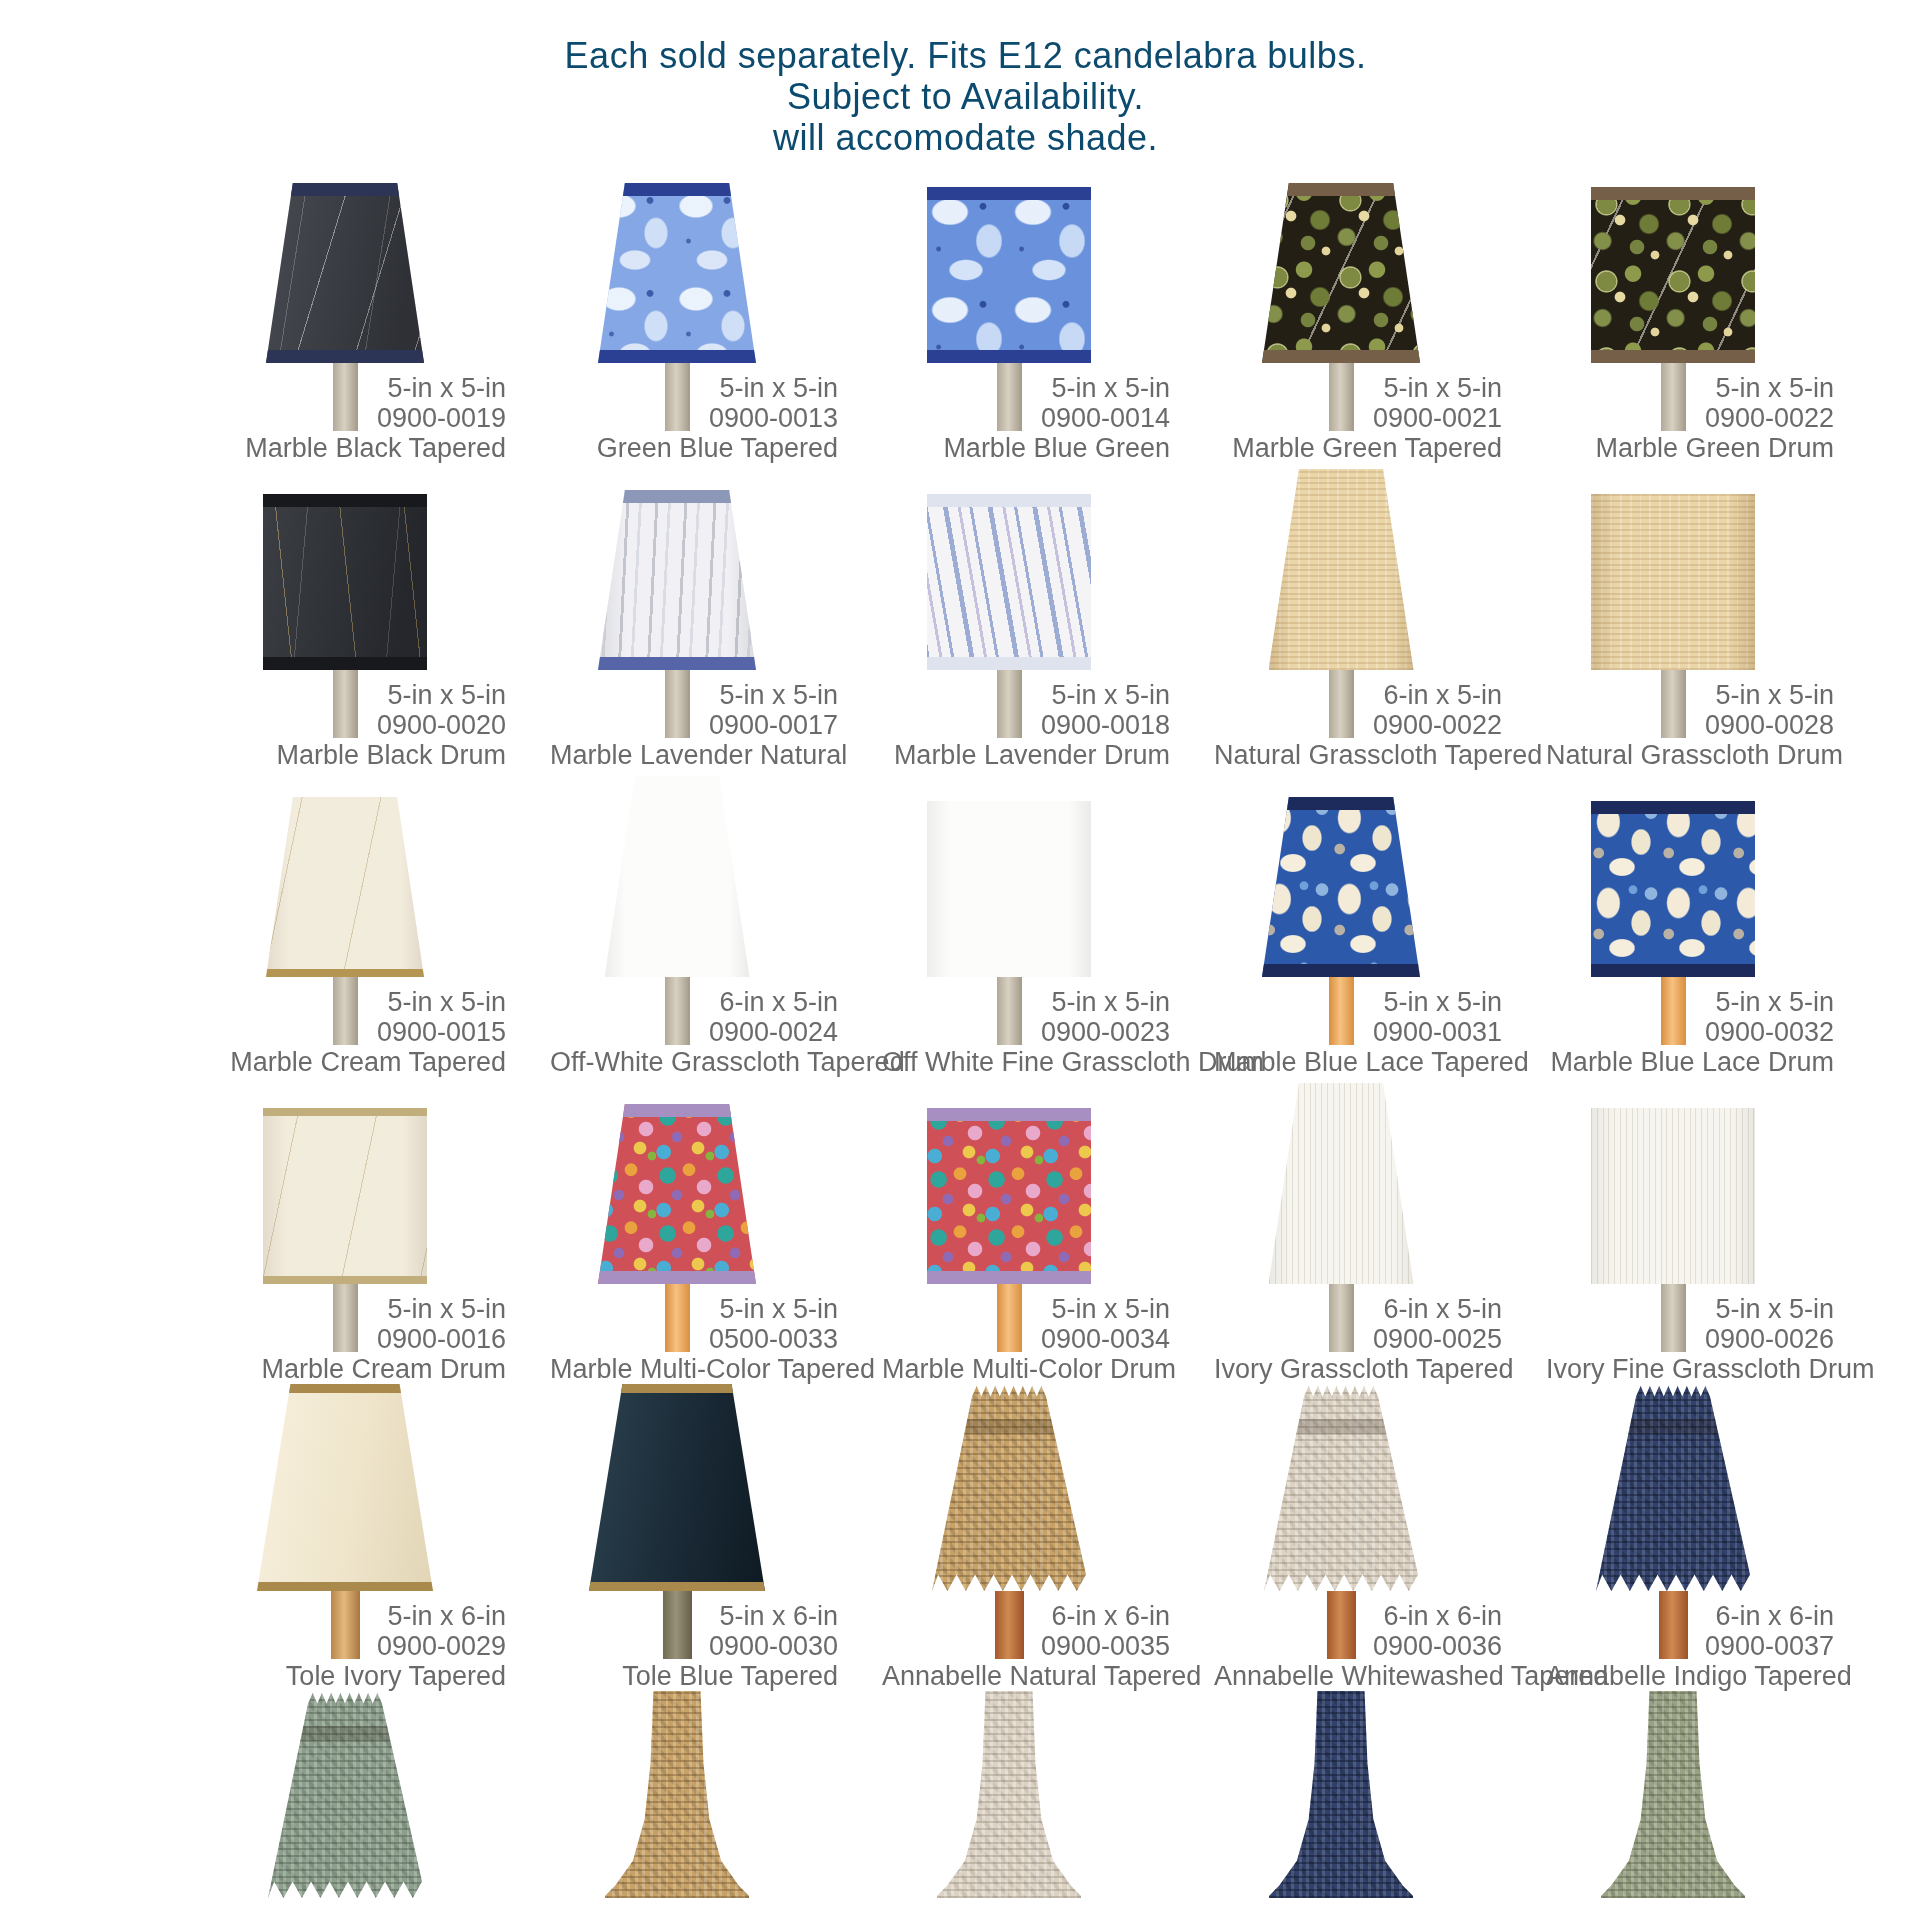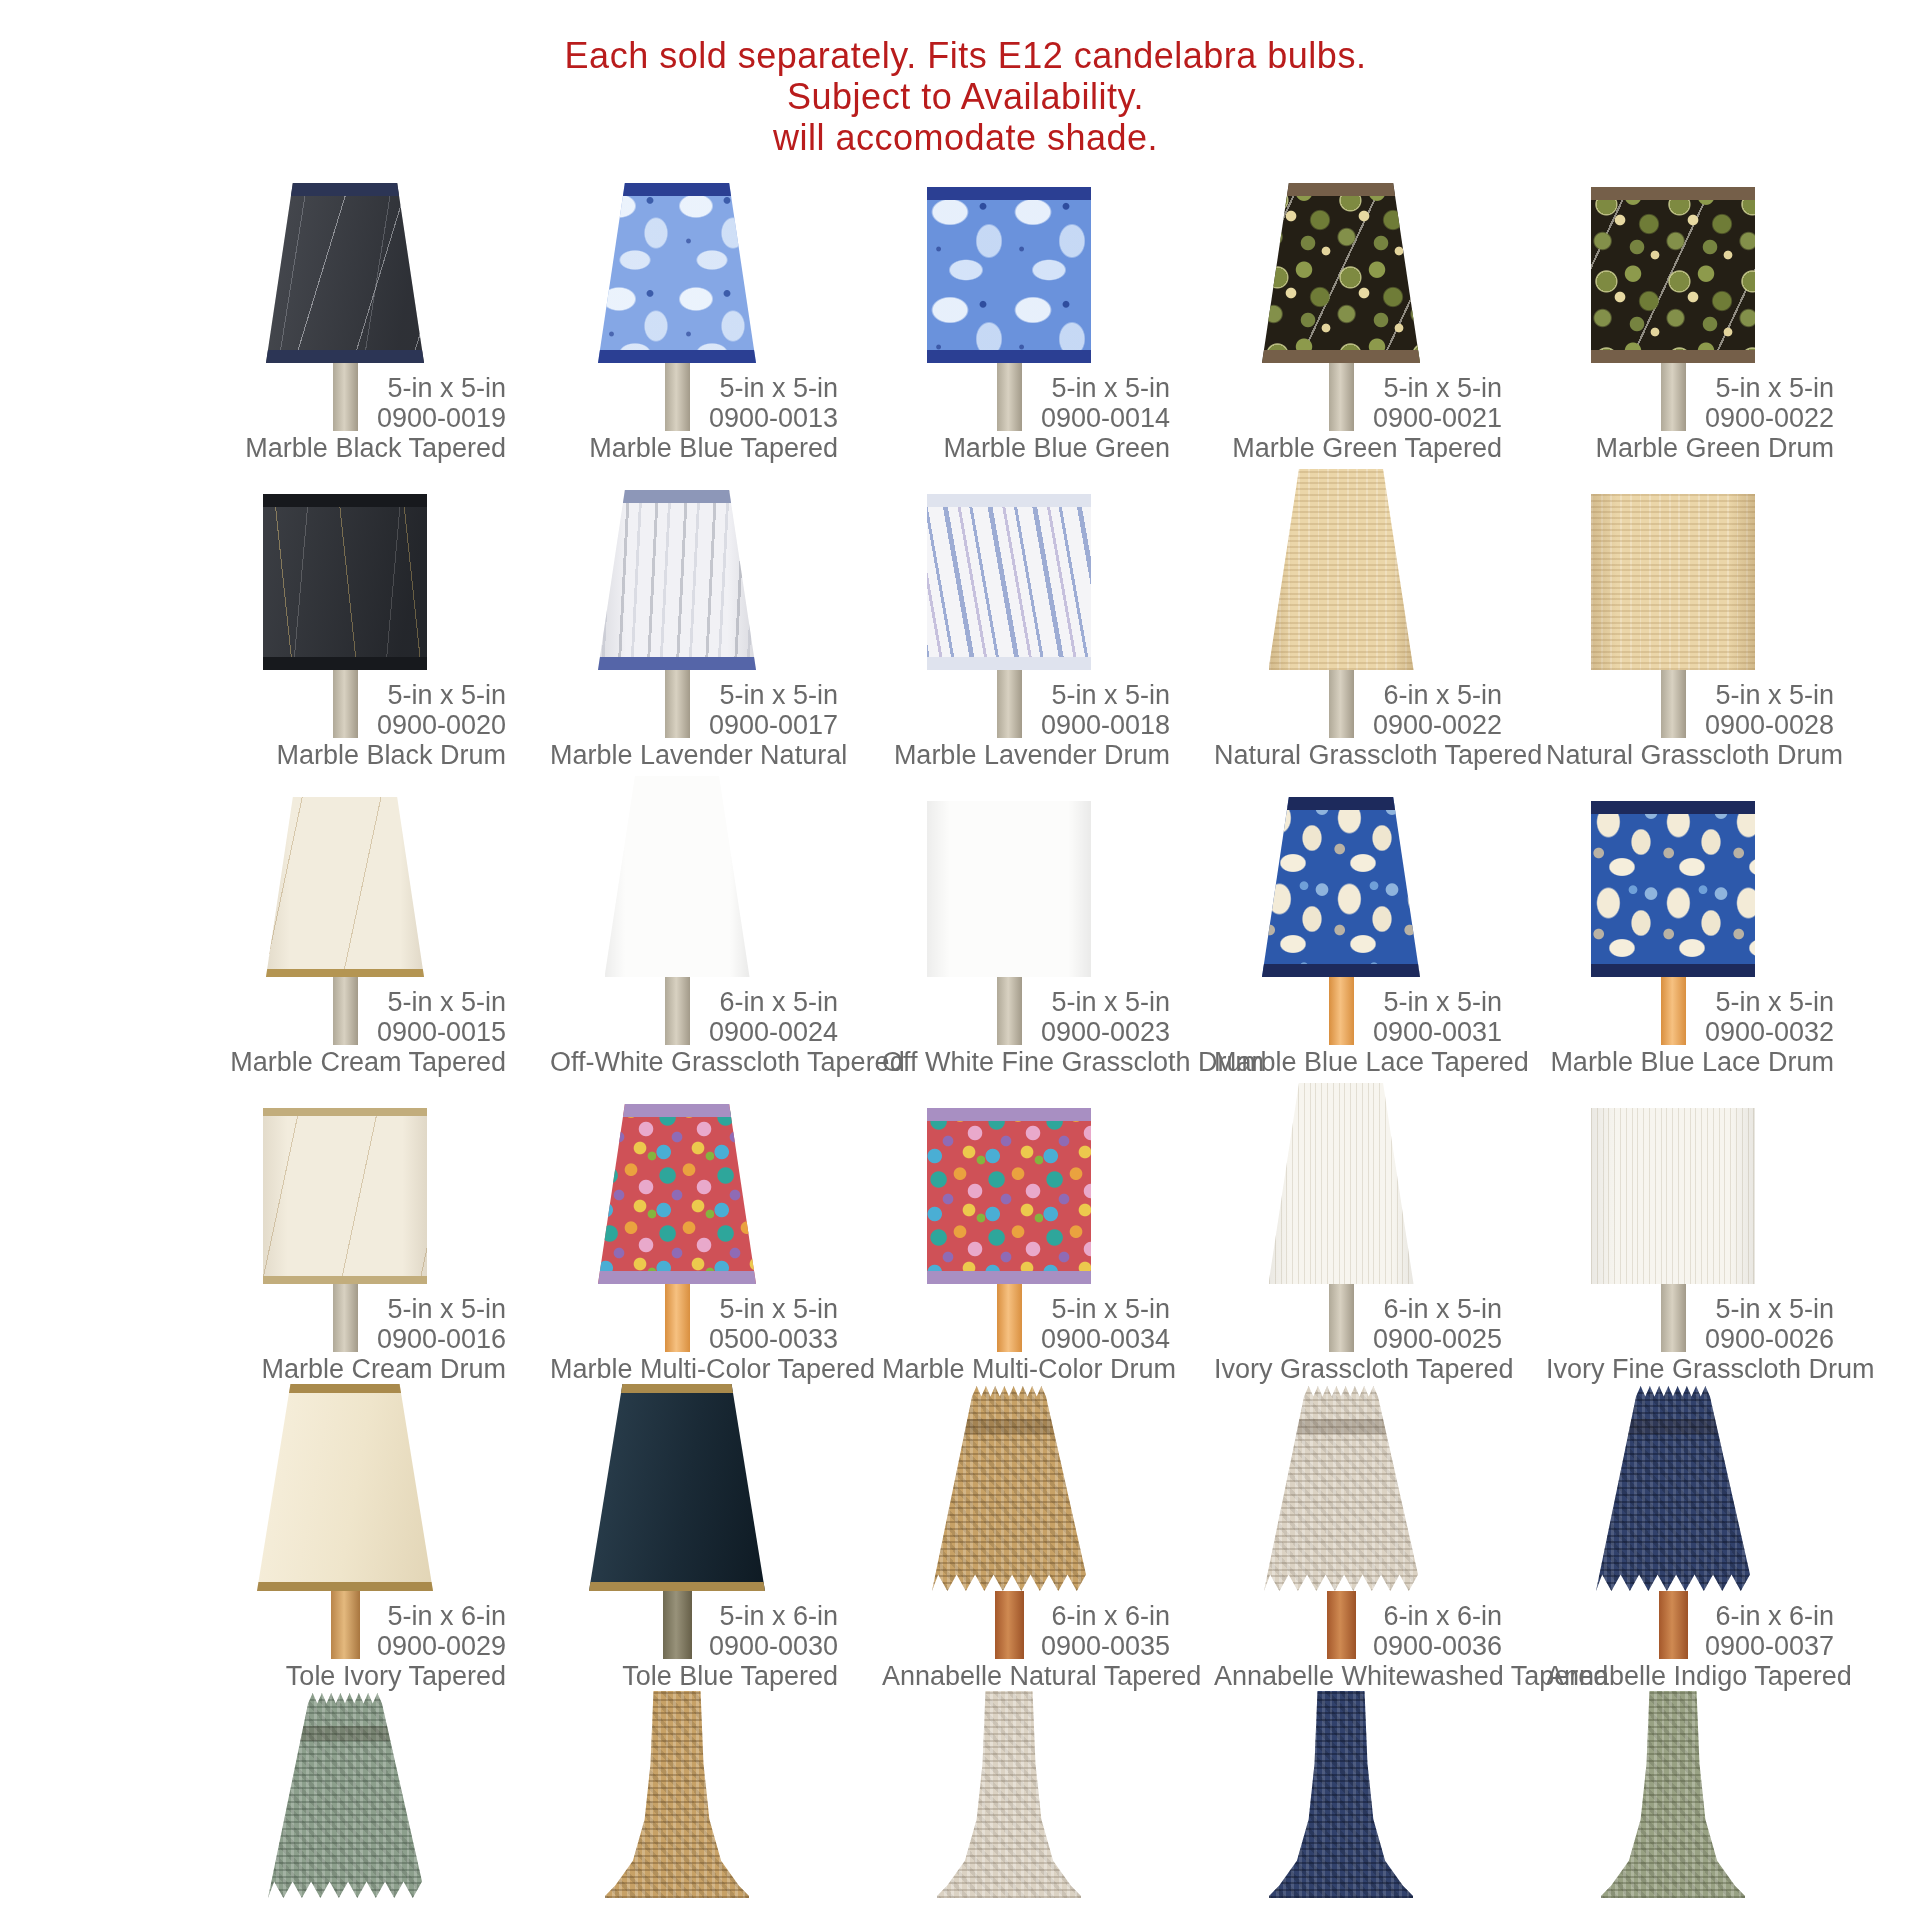--- a/index.html
+++ b/index.html
@@ -3,21 +3,21 @@
 <meta charset="utf-8">
 <style>
   html,body{margin:0;padding:0;}
   body{
     width:1931px;height:1931px;overflow:hidden;background:#ffffff;
     font-family:"Liberation Sans", sans-serif;color:#6a6a6a;
   }
   
   .page-header{
     padding-top:35px;text-align:center;font-size:36px;line-height:41px;
-    color:#b91c1c;letter-spacing:0.5px;
+    color:#0c4a6e;letter-spacing:0.5px;
   }
   
   .catalog-grid{
     display:grid;grid-template-columns:repeat(5,332px);grid-auto-rows:307px;
     margin-left:218px;margin-top:0;
   }
   .tile{margin:0;position:relative;width:332px;}
   .shade-area{
     height:205px;display:flex;align-items:flex-end;justify-content:center;
     position:relative;
@@ -169,21 +169,21 @@
     <div class="shade-area">
       <div class="shade tapered t-marble-blue">
         <div class="trim top" style="background: rgb(43, 63, 147);"></div>
         <div class="trim bottom" style="background: rgb(43, 63, 147);"></div>
       </div>
       <div class="stem stem-beige"></div>
     </div>
     <figcaption class="labels">
       <div>5-in x 5-in</div>
       <div>0900-0013</div>
-      <div>Marble Blue Tapered</div>
+      <div>Green Blue Tapered</div>
     </figcaption>
   </figure>
     <figure class="tile">
     <div class="shade-area">
       <div class="shade drum t-marble-blue-deep">
         <div class="trim top" style="background: rgb(43, 63, 147);"></div>
         <div class="trim bottom" style="background: rgb(43, 63, 147);"></div>
       </div>
       <div class="stem stem-beige"></div>
     </div>

